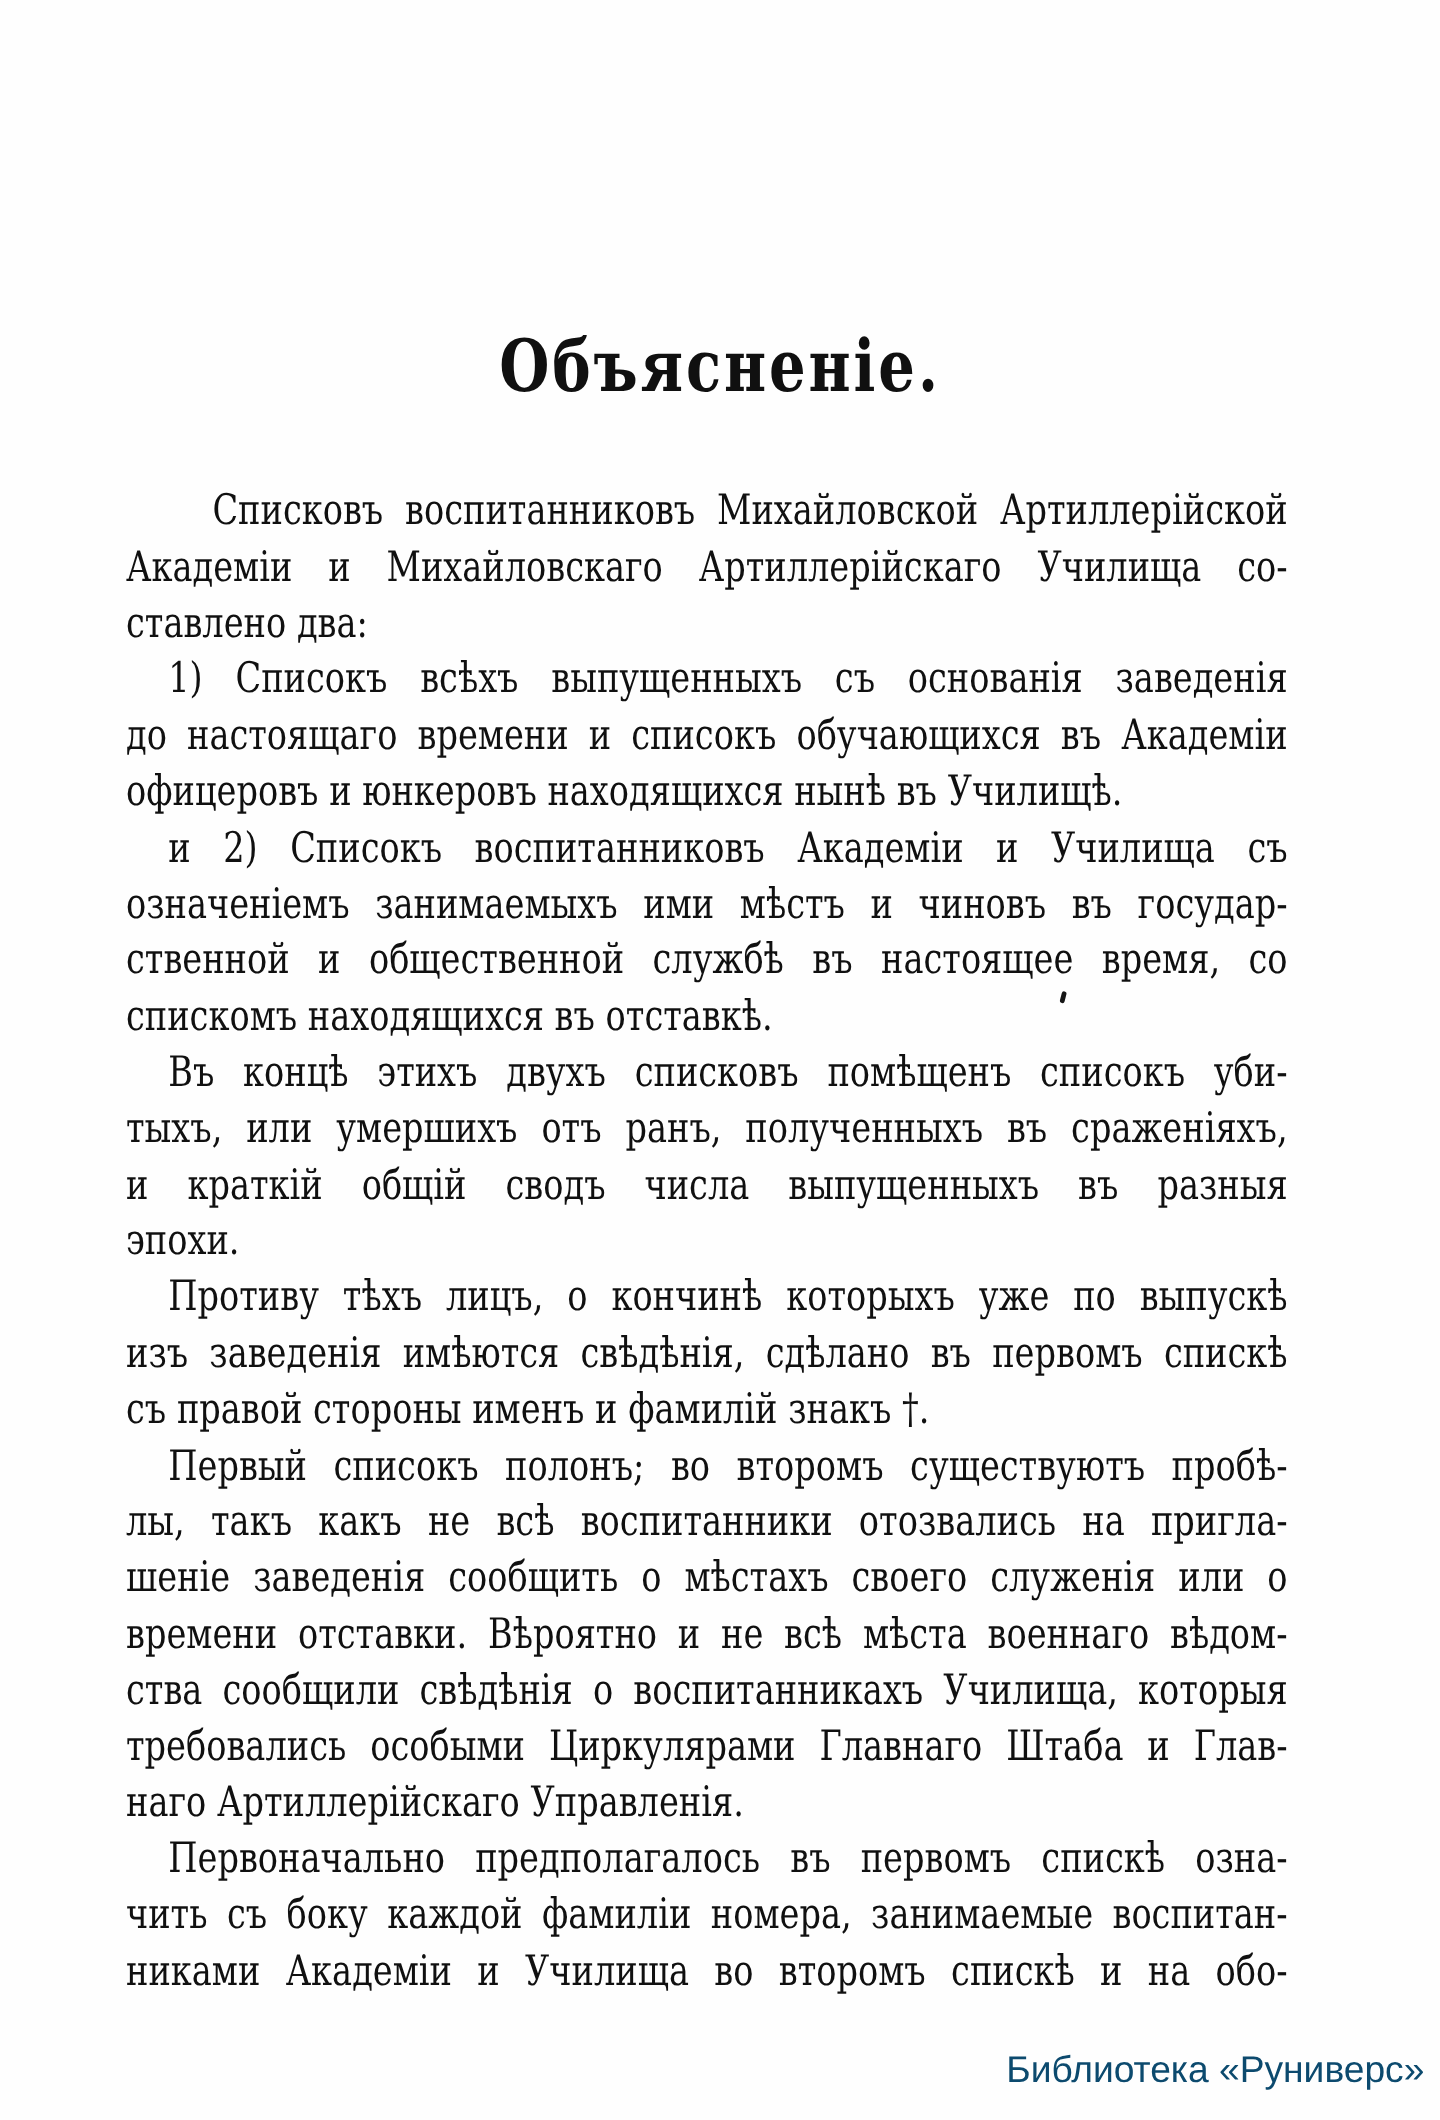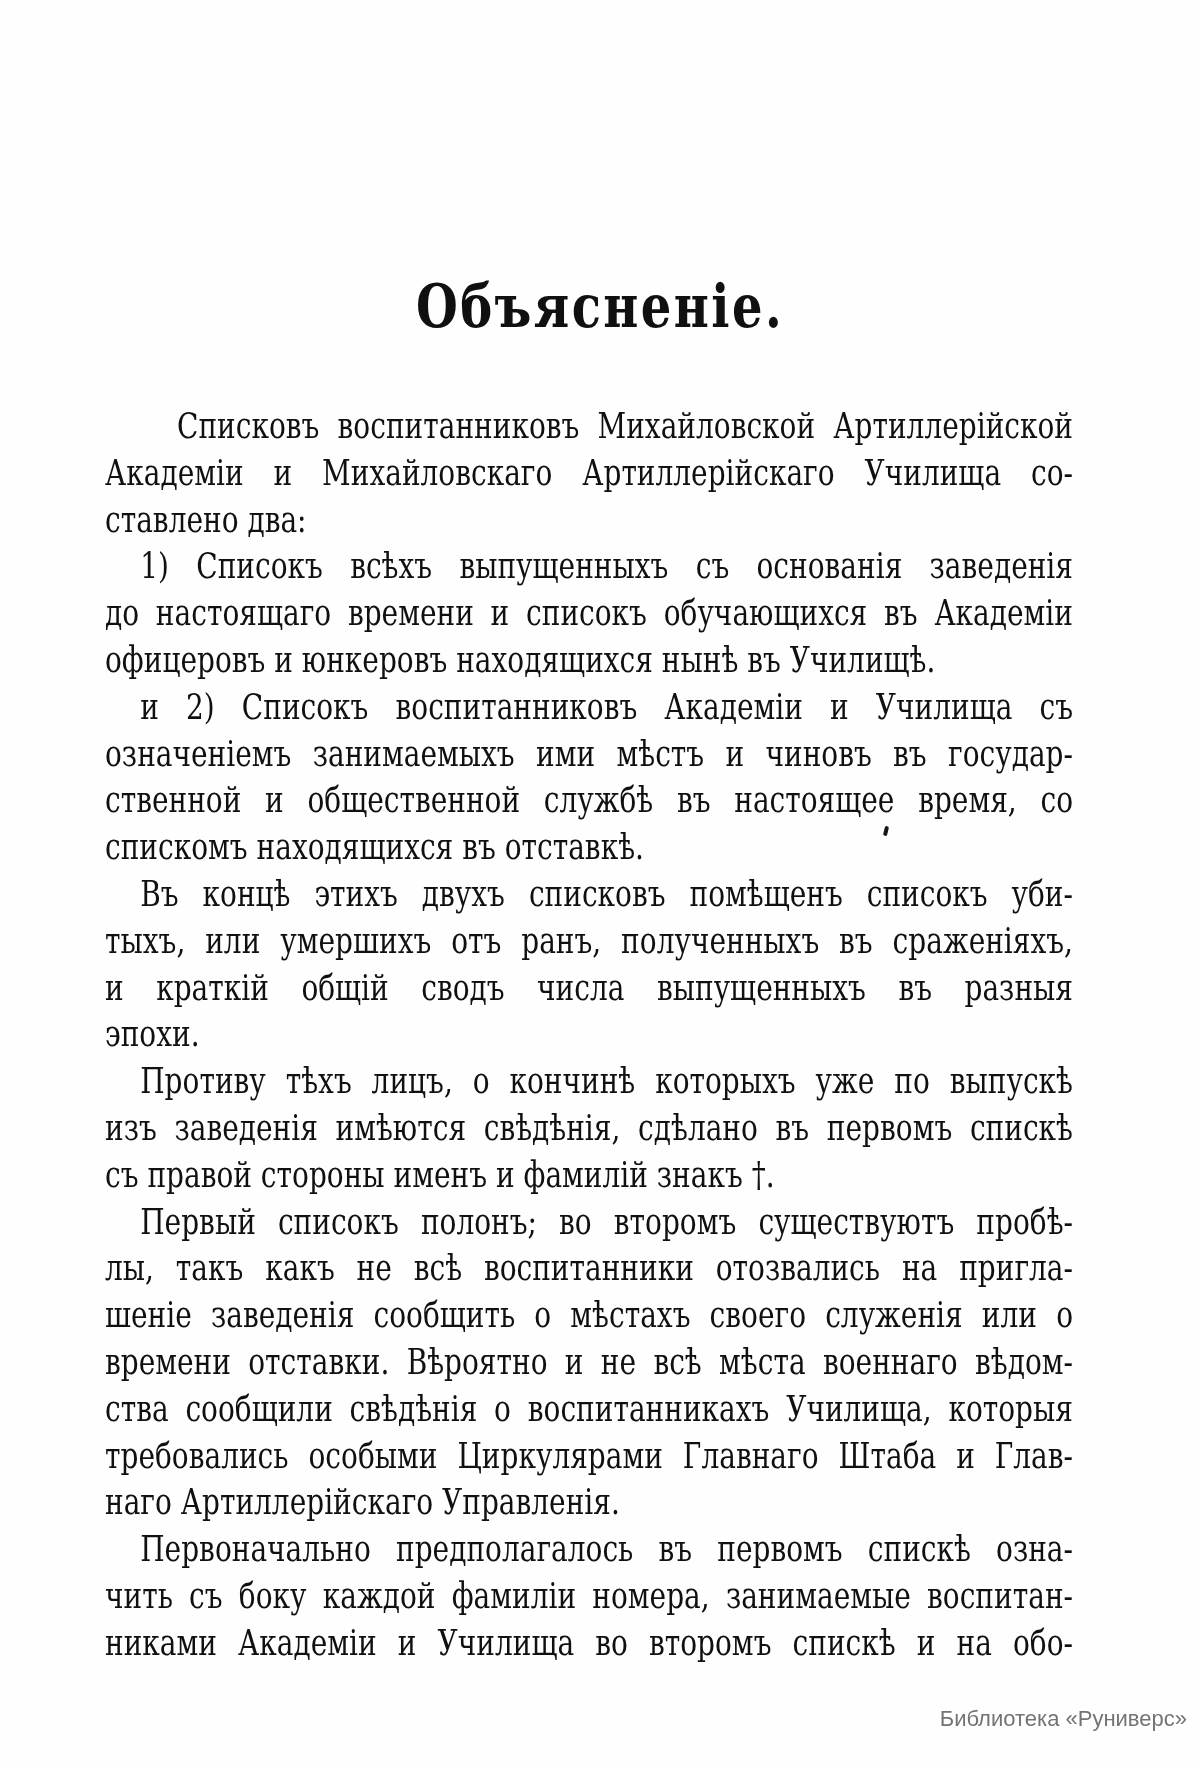--- a/index.html
+++ b/index.html
@@ -62,23 +62,23 @@
     height: 10px;
     background: #161616;
     border-radius: 2px;
     transform: rotate(14deg);
   }
   .watermark {
     position: absolute;
     top: 1706px;
     right: 13px;
     font-family: "Liberation Sans", sans-serif;
-    font-size: 22px;
+    font-size: 31px;
     line-height: 1.2;
-    color: #737373;
+    color: #0c4a6e;
     letter-spacing: 0px;
     white-space: nowrap;
   }
 </style>
 </head>
 <body>
 
 <div class="page">
 
   <div class="title">Объясненіе.</div>

